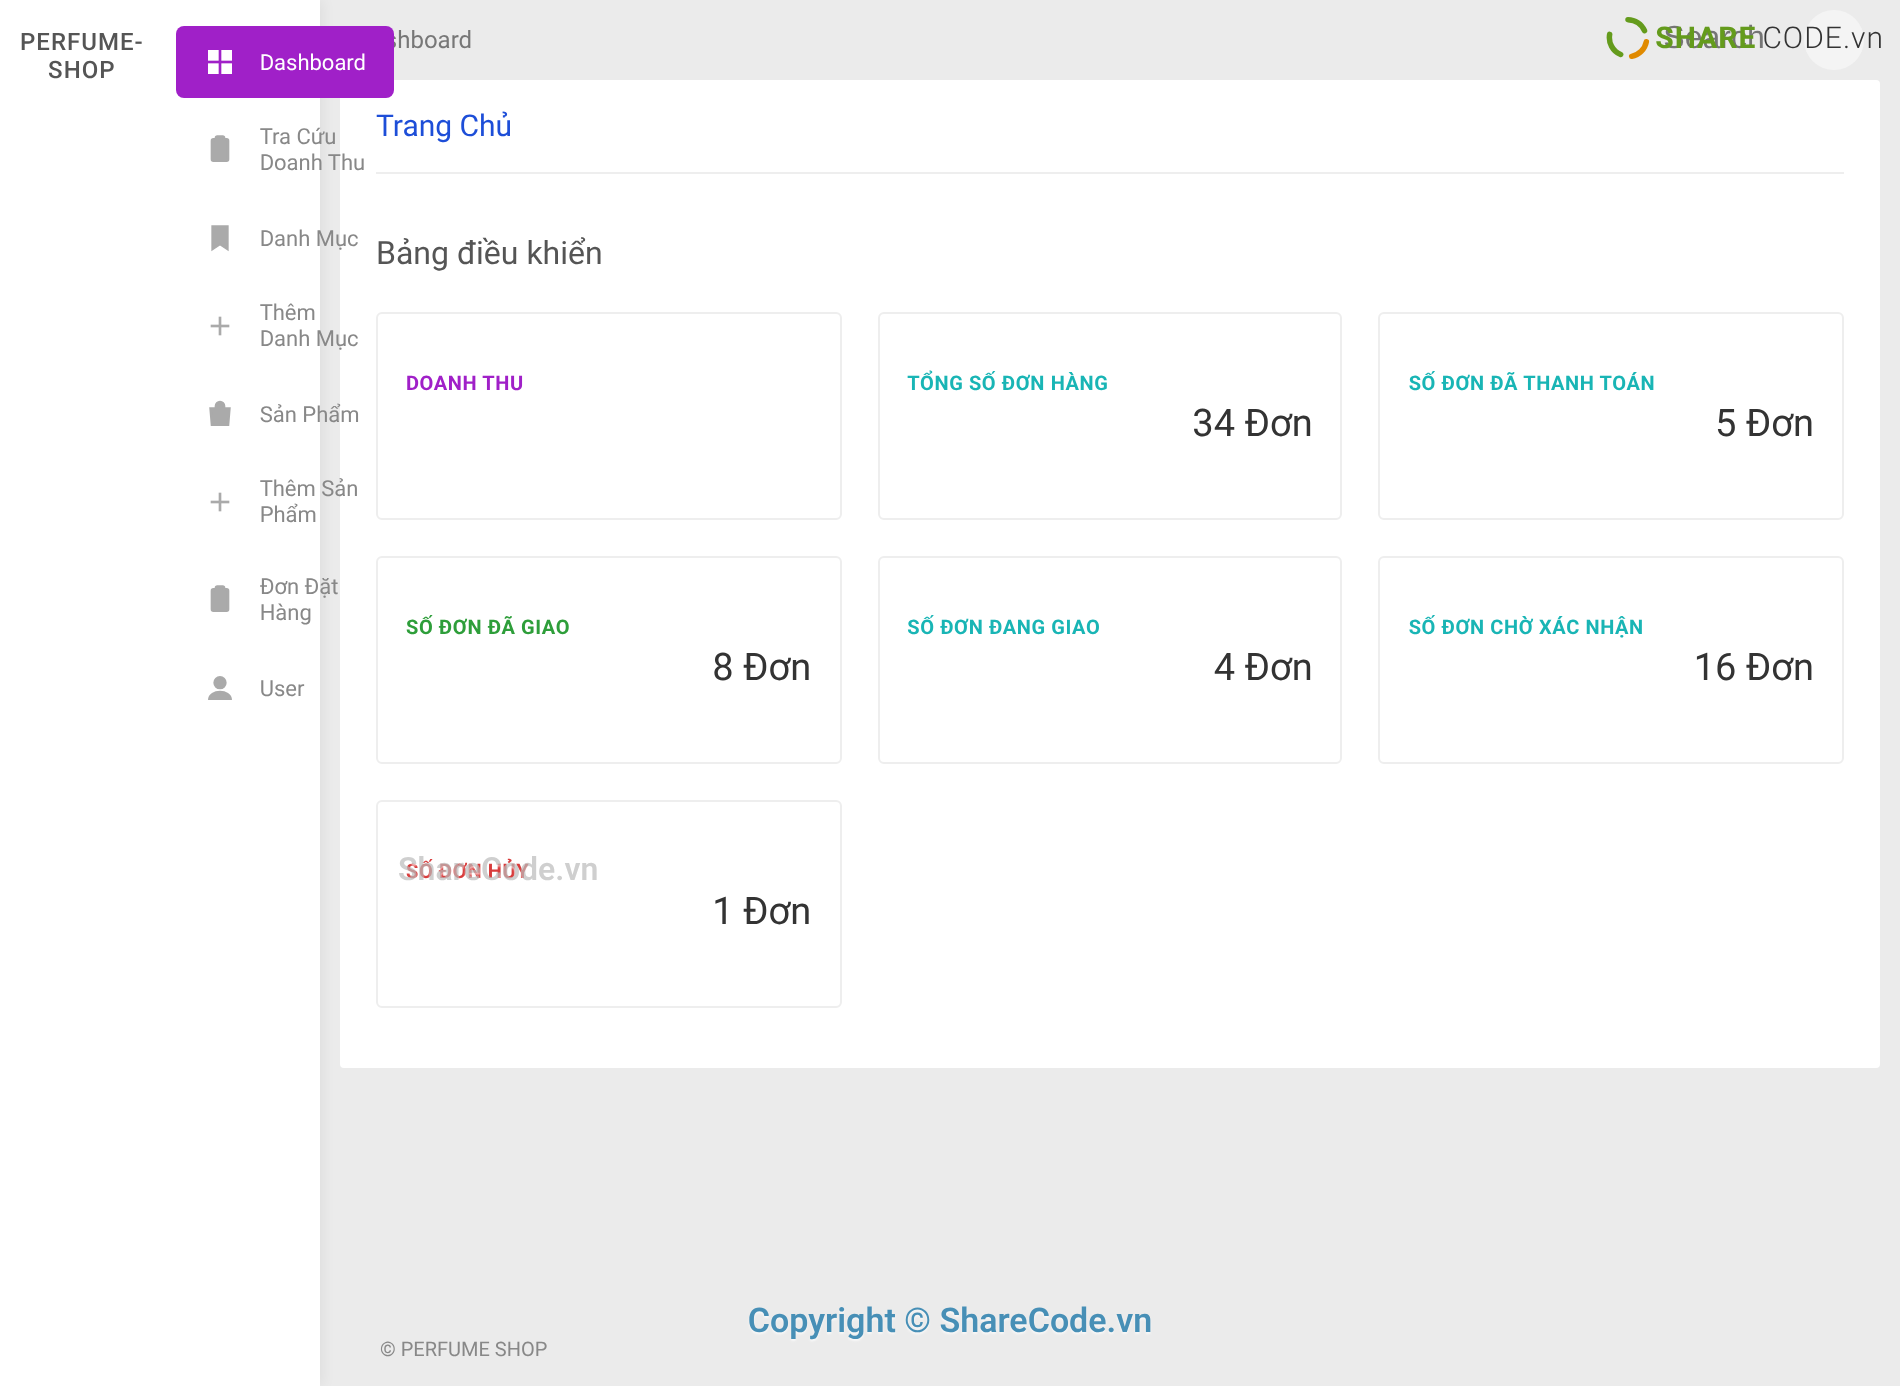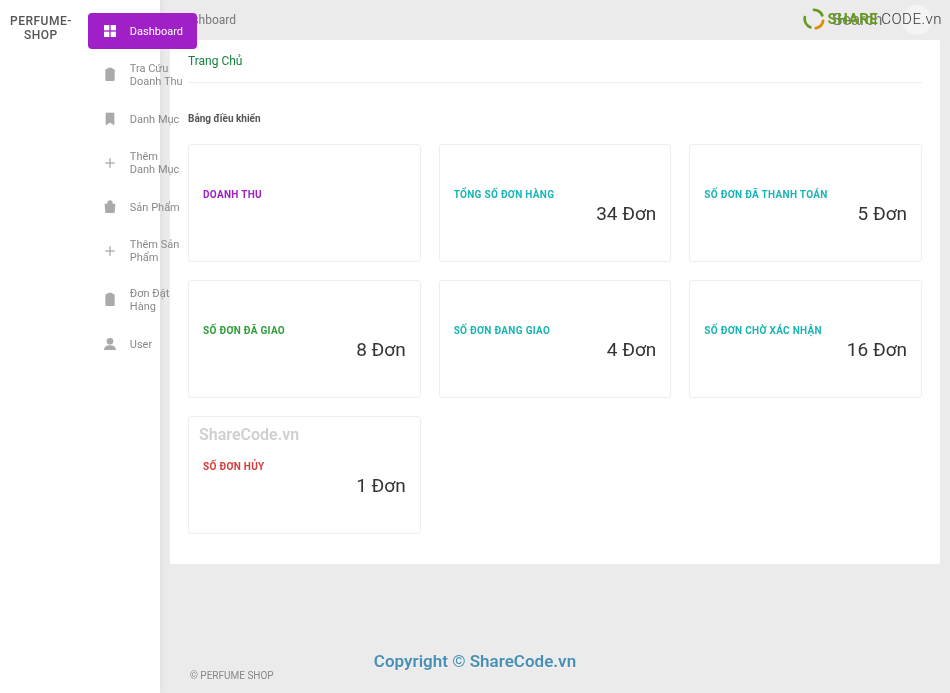--- a/index.html
+++ b/index.html
@@ -98,39 +98,39 @@
       margin: 0 10px 10px 10px;
       overflow: auto;
     }
     .content-card {
       background: #fff;
       border-radius: 2px;
       padding: 0 18px 30px 18px;
     }
     .breadcrumb {
       padding: 14px 0;
-      font-size: 12px;
-      color: #15803d;
+      font-size: 15px;
+      color: #1d4ed8;
       border-bottom: 1px solid #eee;
     }
     .panel-title {
       padding: 30px 0 20px 0;
-      font-size: 10px;
+      font-size: 16px;
       color: #555;
-      font-weight: 700;
+      font-weight: 400;
     }
     .grid {
       display: grid;
       grid-template-columns: repeat(3, 1fr);
       gap: 18px;
     }
     .stat-card {
       border: 1px solid #eee;
       border-radius: 3px;
-      padding: 44px 14px 36px 14px;
+      padding: 30px 14px 36px 14px;
       position: relative;
     }
     .stat-label {
       font-size: 10px;
       font-weight: 700;
       letter-spacing: 0.3px;
       margin-bottom: 8px;
     }
     .stat-value {
       font-size: 19px;

